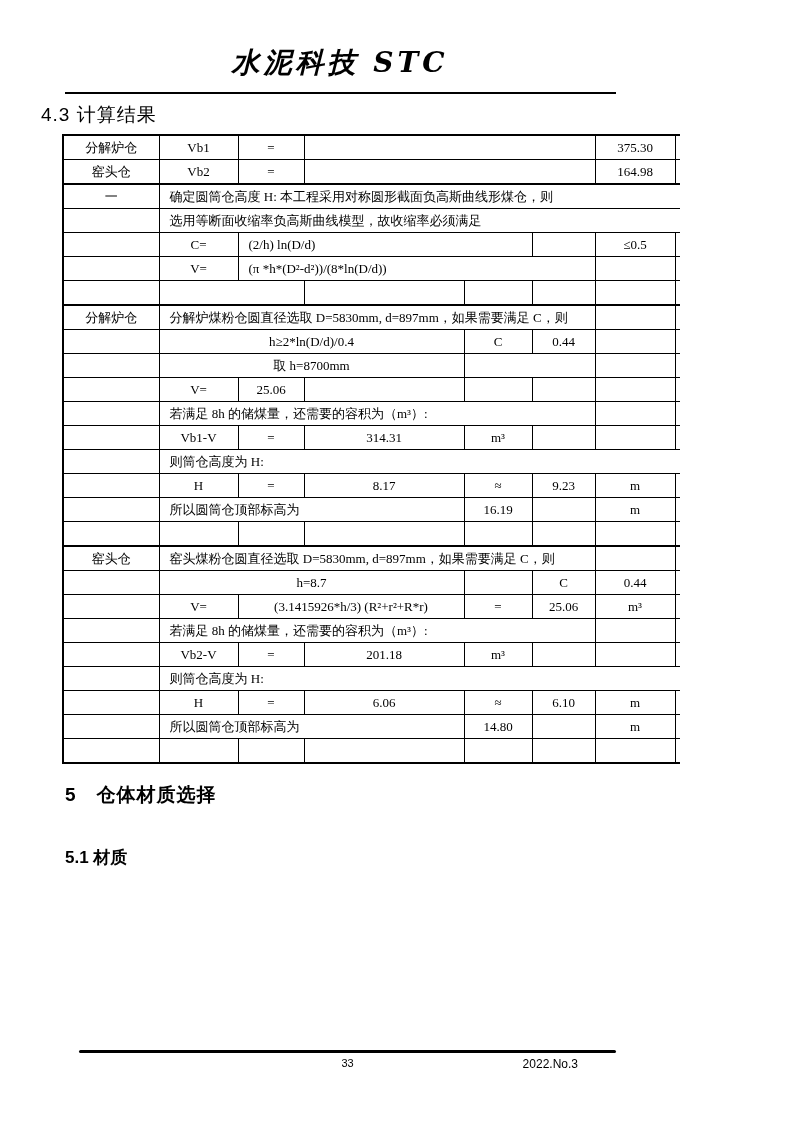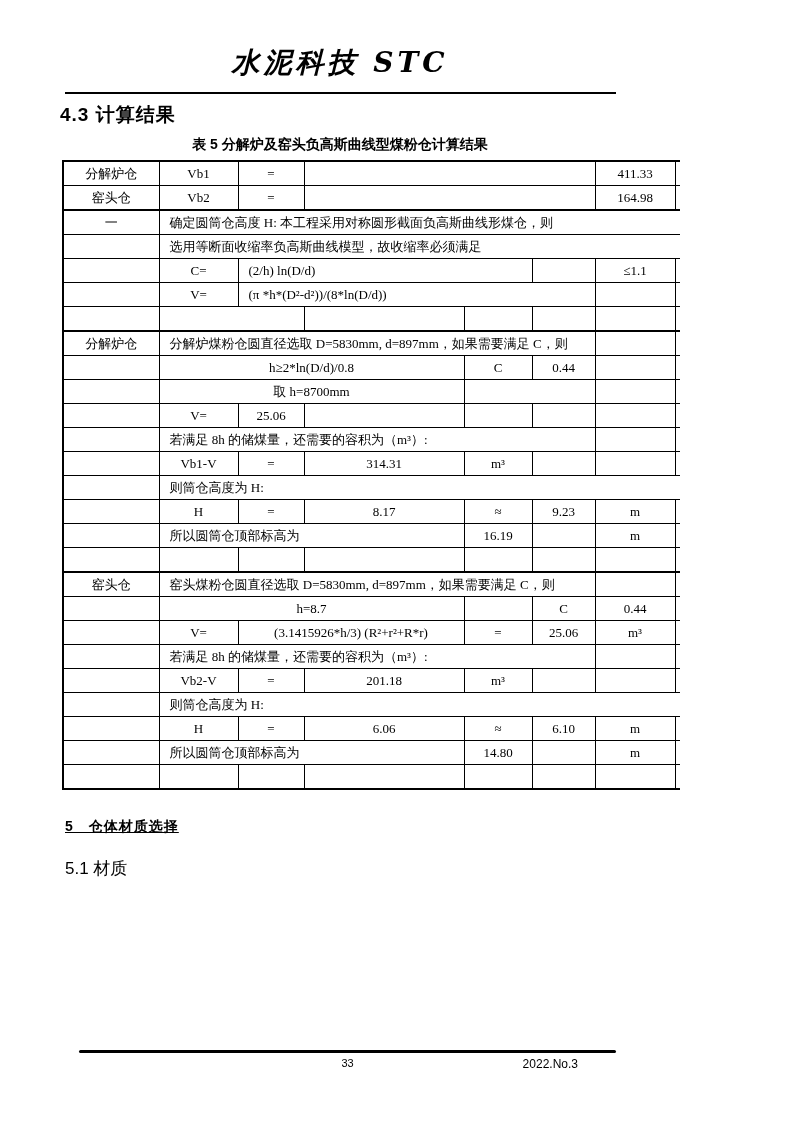--- a/index.html
+++ b/index.html
@@ -8,49 +8,49 @@
     color:#000; font-family:"Liberation Serif","DejaVu Serif",serif;
     overflow:hidden;
   }
   .journal-title {
     padding-top:44px; text-align:center;
     font-family:"DejaVu Serif","Liberation Serif",serif;
     font-size:28px; font-weight:bold; font-style:italic; letter-spacing:4px;
   }
   .header-rule { margin:10px 64px 0 65px; height:2px; background:#000; }
   .h43 {
-    margin:8px 0 0 60px;
-    font-family:"Liberation Sans","DejaVu Sans",sans-serif;
-    font-weight:bold; font-size:19px; letter-spacing:1px;
+    margin:8px 0 0 41px;
+    font-family:"Liberation Sans","DejaVu Sans",sans-serif;
+    font-weight:normal; font-size:19px; letter-spacing:1px;
   }
   .tbl-caption {
     margin-top:8px; text-align:center;
     font-family:"Liberation Sans","DejaVu Sans",sans-serif;
     font-weight:bold; font-size:14px;
   }
   table.calc {
     margin:6px 0 0 62px; border-collapse:collapse; table-layout:fixed;
     width:692px; border:2px solid #000;
   }
   table.calc td {
     border:1px solid #000; height:23px; padding:0 3px;
     font-size:13px; text-align:center; white-space:nowrap; overflow:hidden;
     font-family:"Liberation Serif","DejaVu Serif",serif;
   }
   table.calc td.al { text-align:left; padding-left:10px; }
   table.calc tr.section-row td { border-top:2px solid #000; }
   .h5 {
-    margin:28px 0 0 65px;
-    font-family:"Liberation Sans","DejaVu Sans",sans-serif;
-    font-weight:bold; font-size:14px; letter-spacing:1px;text-decoration:underline;
+    margin:18px 0 0 65px;
+    font-family:"Liberation Sans","DejaVu Sans",sans-serif;
+    font-weight:bold; font-size:19px; letter-spacing:1px;
   }
   .h51 {
-    margin:21px 0 0 65px;
-    font-family:"Liberation Sans","DejaVu Sans",sans-serif;
-    font-weight:normal; font-size:17px;
+    margin:38px 0 0 65px;
+    font-family:"Liberation Sans","DejaVu Sans",sans-serif;
+    font-weight:bold; font-size:17px;
   }
   .body-par {
     margin:13px 64px 0 65px; font-size:18px; line-height:38px;
     text-align:justify; text-indent:2em; letter-spacing:0.5px;
   }
   .footer { position:absolute; left:79px; right:64px; top:1050px; }
   .footer-rule { height:3px; background:#000; border-radius:2px; }
   .footer-row {
     position:relative; margin-top:4px;
     font-family:"Liberation Sans","DejaVu Sans",sans-serif; font-size:11px;
@@ -61,40 +61,39 @@
 </head>
 <body>
 
 <div class="page">
 
   <div class="journal-title">水泥科技 STC</div>
   <div class="header-rule"></div>
 
   <div class="h43">4.3 计算结果</div>
 
-  <div class="tbl-caption">表 5 分解炉及窑头负高斯曲线型煤粉仓计算结果</div>
 
   <table class="calc">
     <colgroup>
       <col style="width:96px">
         <col style="width:79px">
         <col style="width:66px">
         <col style="width:160px">
       <col style="width:68px">
         <col style="width:63px">
         <col style="width:80px">
         <col style="width:80px">
     </colgroup>
     <tbody>
         <tr>
           <td>分解炉仓</td>
           <td>Vb1</td>
           <td>=</td>
           <td colspan="3"></td>
-          <td>411.33</td>
+          <td>375.30</td>
           <td>m³</td>
         </tr>
         <tr>
           <td>窑头仓</td>
           <td>Vb2</td>
           <td>=</td>
           <td colspan="3"></td>
           <td>164.98</td>
           <td>m³</td>
         </tr>
@@ -104,21 +103,21 @@
         </tr>
         <tr>
           <td></td>
           <td colspan="7" class="al">选用等断面收缩率负高斯曲线模型，故收缩率必须满足</td>
         </tr>
         <tr>
           <td></td>
           <td>C=</td>
           <td colspan="3" class="al">(2/h) ln(D/d)</td>
           <td></td>
-          <td>≤1.1</td>
+          <td>≤0.5</td>
           <td>时</td>
         </tr>
         <tr>
           <td></td>
           <td>V=</td>
           <td colspan="4" class="al">(π *h*(D²-d²))/(8*ln(D/d))</td>
           <td></td>
           <td></td>
         </tr>
         <tr>
@@ -131,21 +130,21 @@
           <td></td>
         </tr>
         <tr class="section-row">
           <td>分解炉仓</td>
           <td colspan="5" class="al">分解炉煤粉仓圆直径选取 D=5830mm, d=897mm，如果需要满足 C，则</td>
           <td></td>
           <td>C</td>
         </tr>
         <tr>
           <td></td>
-          <td colspan="3">h≥2*ln(D/d)/0.8</td>
+          <td colspan="3">h≥2*ln(D/d)/0.4</td>
           <td>C</td>
           <td>0.44</td>
           <td></td>
           <td></td>
         </tr>
         <tr>
           <td></td>
           <td colspan="3">取 h=8700mm</td>
           <td colspan="2"></td>
           <td></td>

